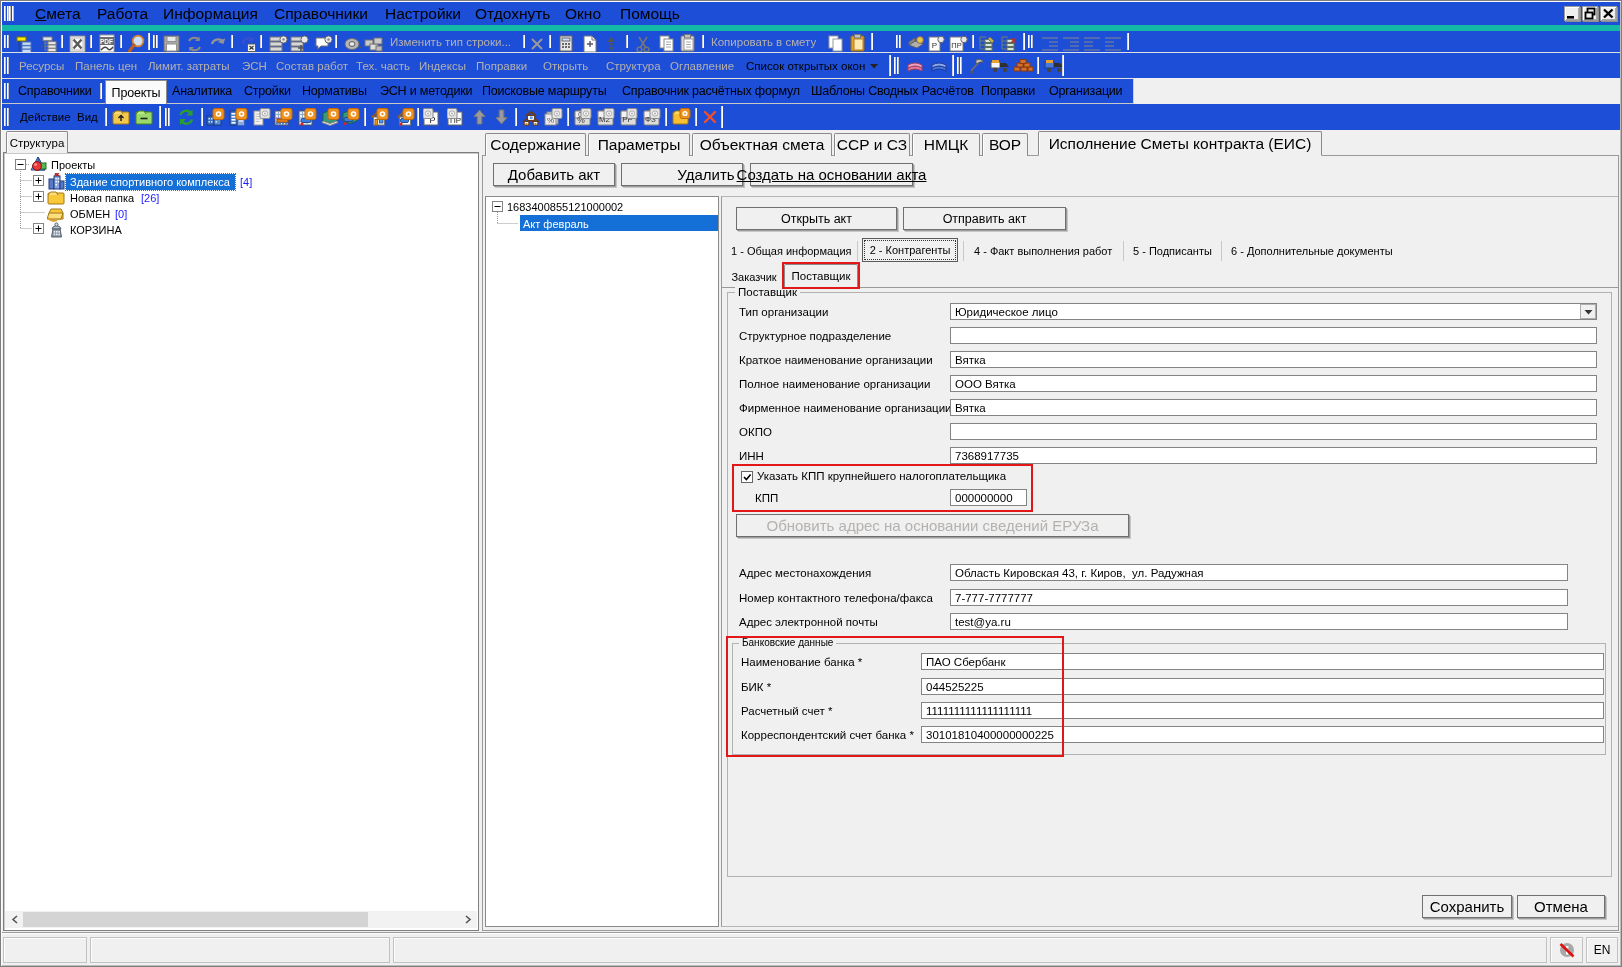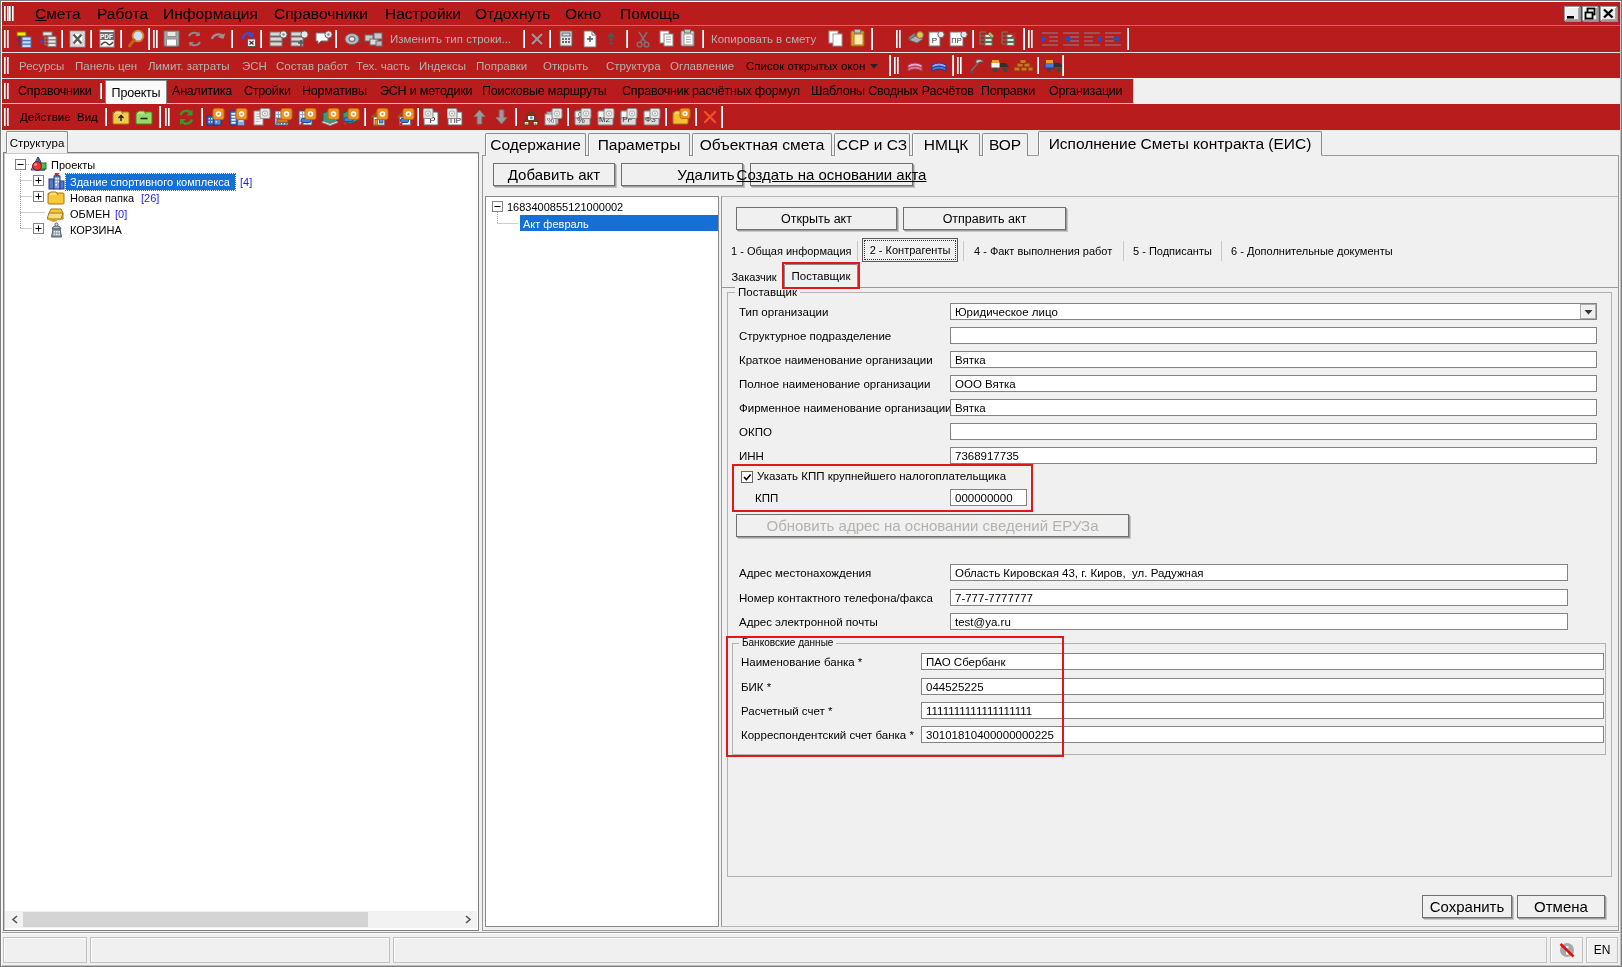--- a/index.html
+++ b/index.html
@@ -2,21 +2,21 @@
 <html><head>
 <meta charset="utf-8">
 <style>
 * { margin:0; padding:0; box-sizing:border-box; }
 html,body { width:1622px; height:967px; overflow:hidden; }
 body { font-family:"Liberation Sans", sans-serif; font-size:12px; color:#000;
   background:#f0f0f0; position:relative; }
 .abs { position:absolute; }
 #frame { position:absolute; left:0; top:0; width:1622px; height:967px;
   border:1px solid #7d7d7d; box-shadow: inset 1px 1px 0 #fbfbfb, inset -1px -1px 0 #bdbdbd; z-index:50; pointer-events:none; }
-.row { position:absolute; left:2px; right:2px; background:#b91c1c; }
+.row { position:absolute; left:2px; right:2px; background:#1d4ed8; }
 .grip { position:absolute; top:4px; bottom:4px; width:5px; }
 .grip:before, .grip:after { content:""; position:absolute; top:0; bottom:0; width:1px;
   background:#c0c0c0; box-shadow:-1px 0 0 #fdfdfd; }
 .grip:before{ left:1px; } .grip:after{ left:4px; }
 .tsep { position:absolute; top:4px; bottom:4px; width:2px;
   border-left:1px solid #c9c9c9; border-right:1px solid #fcfcfc; }
 .tbend { position:absolute; top:2px; bottom:2px; width:2px;
   border-left:1px solid #d4d4d4; border-right:1px solid #fcfcfc; }
 .mi { position:absolute; top:0; height:100%; display:flex; align-items:center; white-space:nowrap; }
 .dis { color:#b4b1ae; }
@@ -70,21 +70,21 @@
       <rect x="4.5" y="1.5" width="7" height="6" fill="none" stroke="#000" stroke-width="1.8"></rect>
       <rect x="2.5" y="5.5" width="7" height="6" fill="#efefef" stroke="#000" stroke-width="1.8"></rect>
     </svg>
   </div>
 <div class="abs" style="left:1600px; top:6px; width:17px; height:15px; background:#efefef; border:1px solid #9c9c9c; box-shadow:inset 1px 1px 0 #fff, inset -1px -1px 0 #a8a8a8, 1px 1px 0 #8f8f8f;">
     <svg width="15" height="13">
       <path d="M3 2.5 L11.5 10.5 M11.5 2.5 L3 10.5" stroke="#000" stroke-width="2.4"></path>
     </svg>
   </div>
 
-<div class="row" style="top:25px; height:27px; border-top:1px solid #14b8a6;">
+<div class="row" style="top:25px; height:27px; border-top:6px solid #14b8a6;">
   <div class="grip" style="left:2px;"></div>
 
   <div class="ico" style="left:14px;top:4px;">
       <svg width="18" height="18">
         <rect x="1" y="2" width="9" height="4" fill="#ffe800" stroke="#7a7000"></rect>
         <path d="M3 6 V15 M3 8 H6 M3 11 H6 M3 15 H6" stroke="#27408b" fill="none"></path>
         <rect x="6" y="7" width="9" height="3.4" fill="#c6dcf8" stroke="#4a6fb8"></rect>
         <rect x="6" y="10.8" width="9" height="3.4" fill="#c6dcf8" stroke="#4a6fb8"></rect>
         <rect x="6" y="14.2" width="9" height="3.4" fill="#c6dcf8" stroke="#4a6fb8"></rect>
       </svg>

